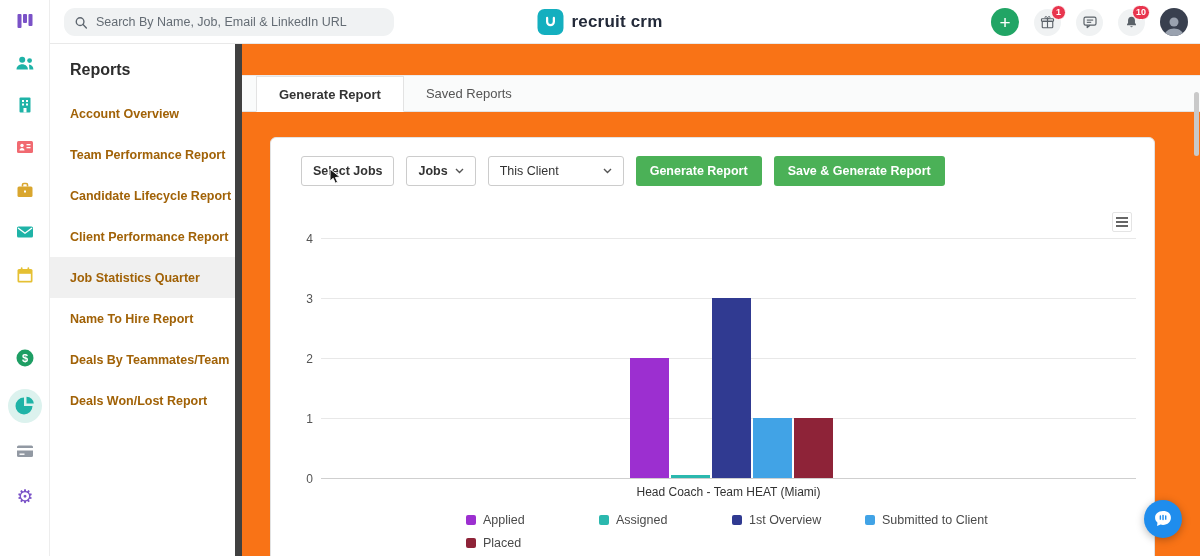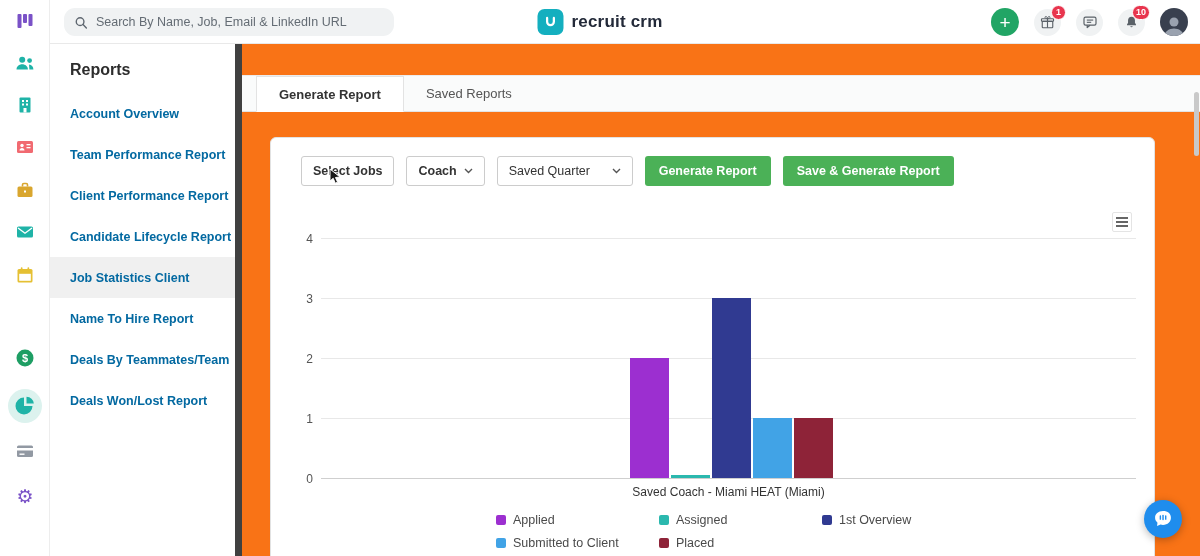--- a/index.html
+++ b/index.html
@@ -40,21 +40,21 @@
   .rail-active-bg { position:absolute; left:25px; transform:translate(-50%,-50%); width:34px; height:34px;
                     background:#dcf2ee; border-radius:50%; cursor:pointer;
                     display:flex; align-items:center; justify-content:center; }
   .gear-glyph { font-size:19px; line-height:1; color:#7A52C7; font-family:"DejaVu Sans", sans-serif; }
 
   
   .sidebar { position:absolute; left:50px; top:44px; width:192px; height:512px; background:#fff;
              border-right:7px solid #404040; z-index:4; }
   .sidebar-title { margin:17px 0 14px 20px; font-size:16px; font-weight:700; color:#2d2d2d; }
   .side-item { height:41px; display:flex; align-items:center; padding-left:20px;
-               font-size:12.5px; font-weight:700; color:#0369a1; cursor:pointer; }
+               font-size:12.5px; font-weight:700; color:#a16207; cursor:pointer; }
   .side-item.active { background:#f0f0f0; }
 
   
   .main { position:absolute; left:242px; top:44px; right:0; bottom:0; background:#f97316; }
   .tabrow { position:absolute; left:0; top:31px; right:0; height:37px; background:#fafbfb;
             border-top:1px solid #ececec; border-bottom:1px solid #e3e3e3;
             display:flex; align-items:stretch; padding-left:14px; }
   .tab { display:flex; align-items:center; padding:0 22px; font-size:13px; color:#555; cursor:pointer; }
   .tab.active { background:#fff; border:1px solid #e3e3e3; border-bottom:1px solid #fff;
                 margin-bottom:-1px; font-weight:700; color:#333; }
@@ -78,21 +78,21 @@
   .plot { position:absolute; left:50px; top:101px; width:815px; height:240px; }
   .gridline { position:absolute; left:0; right:0; height:1px; background:#e8e8e8; }
   .gridline.baseline { background:#cfcfcf; }
   .ytick { position:absolute; left:-36px; width:28px; text-align:right; font-size:12px; color:#555; }
   .bar { position:absolute; bottom:1px; width:39px; cursor:pointer; }
   .cat-label { position:absolute; left:50px; top:347px; width:815px; text-align:center;
                font-size:12px; color:#333; }
   .legend { position:absolute; left:195px; top:375px; width:540px; display:flex; flex-wrap:wrap;
             row-gap:9px; }
   .legend-item { width:133px; display:flex; align-items:center; gap:7px; cursor:pointer;
-                 white-space:nowrap;margin-left:30px; }
+                 white-space:nowrap; }
   .legend-swatch { width:10px; height:10px; border-radius:2px; flex:0 0 auto; }
   .legend-label { font-size:12.5px; color:#4a4a4a; }
   .chart-menu { position:absolute; right:22px; top:74px; width:20px; height:20px; border:1px solid #e4e4e4;
                 border-radius:2px; background:#fff; display:flex; flex-direction:column; gap:2px;
                 align-items:center; justify-content:center; cursor:pointer; }
   .chart-menu span { display:block; width:12px; height:2px; background:#666; }
 
   
   .intercom { position:absolute; right:18px; bottom:18px; width:38px; height:38px; border-radius:50%;
               background:#1F8DED; box-shadow:0 2px 8px rgba(0,0,0,.28); display:flex; align-items:center;
@@ -234,50 +234,50 @@
     <div class="rail-icon" style="top:496px">
       <span class="gear-glyph">⚙</span>
     </div>
   </div>
 
   <div class="sidebar">
     <div class="sidebar-title">Reports</div>
     <div>
       <div class="side-item">Account Overview</div>
       <div class="side-item">Team Performance Report</div>
+      <div class="side-item">Candidate Lifecycle Report</div>
       <div class="side-item">Client Performance Report</div>
-      <div class="side-item">Candidate Lifecycle Report</div>
-      <div class="side-item active">Job Statistics Client</div>
+      <div class="side-item active">Job Statistics Quarter</div>
       <div class="side-item">Name To Hire Report</div>
       <div class="side-item">Deals By Teammates/Team</div>
       <div class="side-item">Deals Won/Lost Report</div>
     </div>
   </div>
 
   <div class="main">
     <div class="scroll-thumb"></div>
 
     <div class="tabrow">
       <div class="tab active">Generate Report</div>
       <div class="tab">Saved Reports</div>
     </div>
 
     <div class="card">
       <div class="controls">
         <button class="btn-outline">
           <span>Select Jobs</span>
         </button>
         <button class="btn-outline">
-          <span>Coach</span>
+          <span>Jobs</span>
           <svg width="9" height="6" viewBox="0 0 9 6">
               <path d="M1 1l3.5 3.5L8 1" stroke="#555" stroke-width="1.4" fill="none"></path>
             </svg>
         </button>
         <button class="btn-outline dd-wide">
-          <span>Saved Quarter</span>
+          <span>This Client</span>
           <svg width="9" height="6" viewBox="0 0 9 6">
               <path d="M1 1l3.5 3.5L8 1" stroke="#555" stroke-width="1.4" fill="none"></path>
             </svg>
         </button>
         <button class="btn-green">Generate Report</button>
         <button class="btn-green">Save &amp; Generate Report</button>
       </div>
 
       <div class="cursor-overlay">
         <svg width="13" height="17" viewBox="0 0 13 17">
@@ -301,21 +301,21 @@
           <div class="gridline" style="bottom: 180px;"></div>
           <div class="ytick" style="bottom: 173px;">3</div>
           <div class="gridline" style="bottom: 240px;"></div>
           <div class="ytick" style="bottom: 233px;">4</div>
           <div class="bar" style="left: 308.5px; height: 120px; background: rgb(156, 47, 208);"></div>
           <div class="bar" style="left: 349.5px; height: 3px; background: rgb(43, 184, 174);"></div>
           <div class="bar" style="left: 390.5px; height: 180px; background: rgb(48, 58, 145);"></div>
           <div class="bar" style="left: 431.5px; height: 60px; background: rgb(65, 163, 230);"></div>
           <div class="bar" style="left: 472.5px; height: 60px; background: rgb(142, 35, 56);"></div>
         </div>
-      <div class="cat-label">Saved Coach - Miami HEAT (Miami)</div>
+      <div class="cat-label">Head Coach - Team HEAT (Miami)</div>
       <div class="legend">
           <div class="legend-item">
             <span class="legend-swatch" style="background: rgb(156, 47, 208);"></span>
             <span class="legend-label">Applied</span>
           </div>
           <div class="legend-item">
             <span class="legend-swatch" style="background: rgb(43, 184, 174);"></span>
             <span class="legend-label">Assigned</span>
           </div>
           <div class="legend-item">

